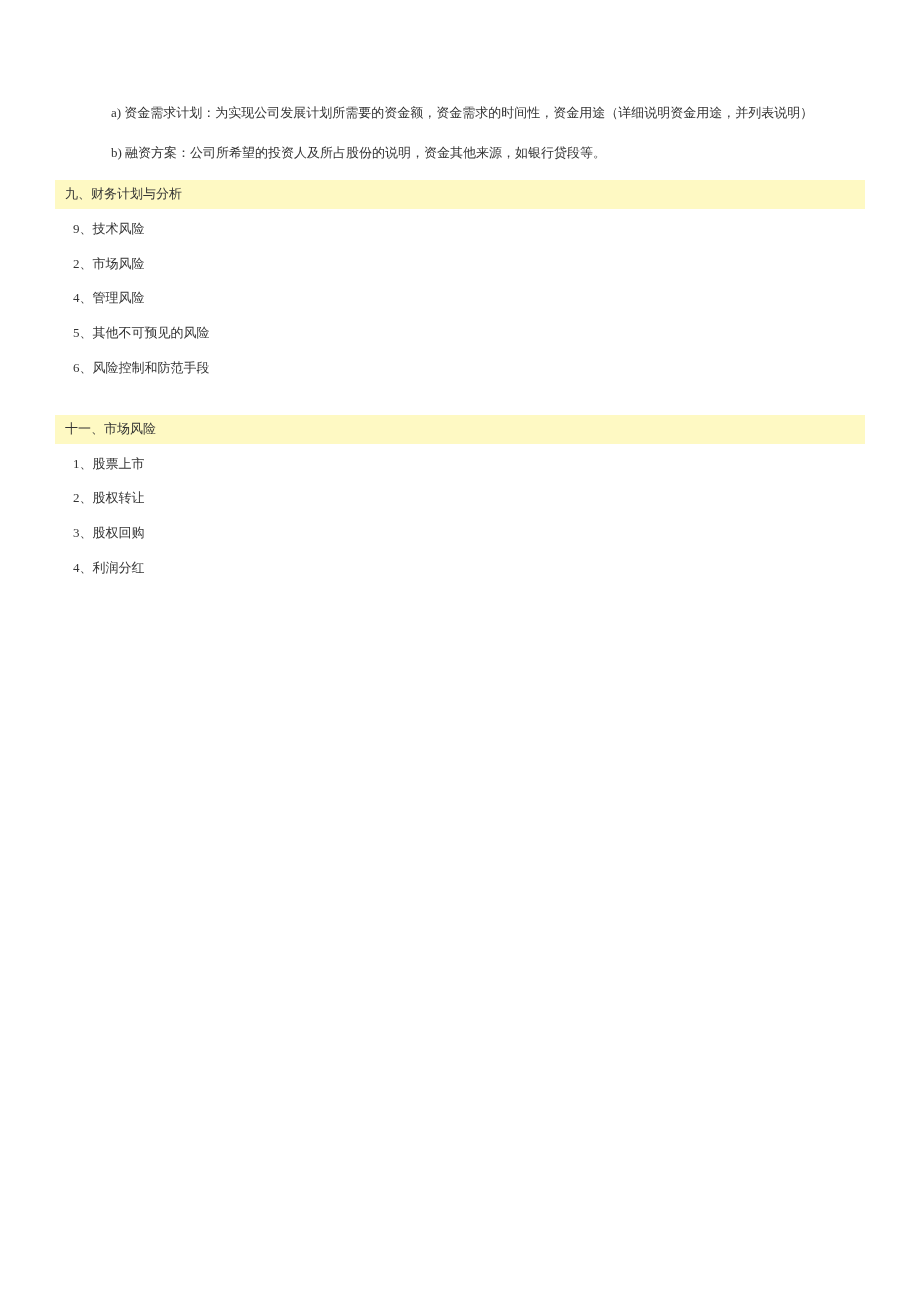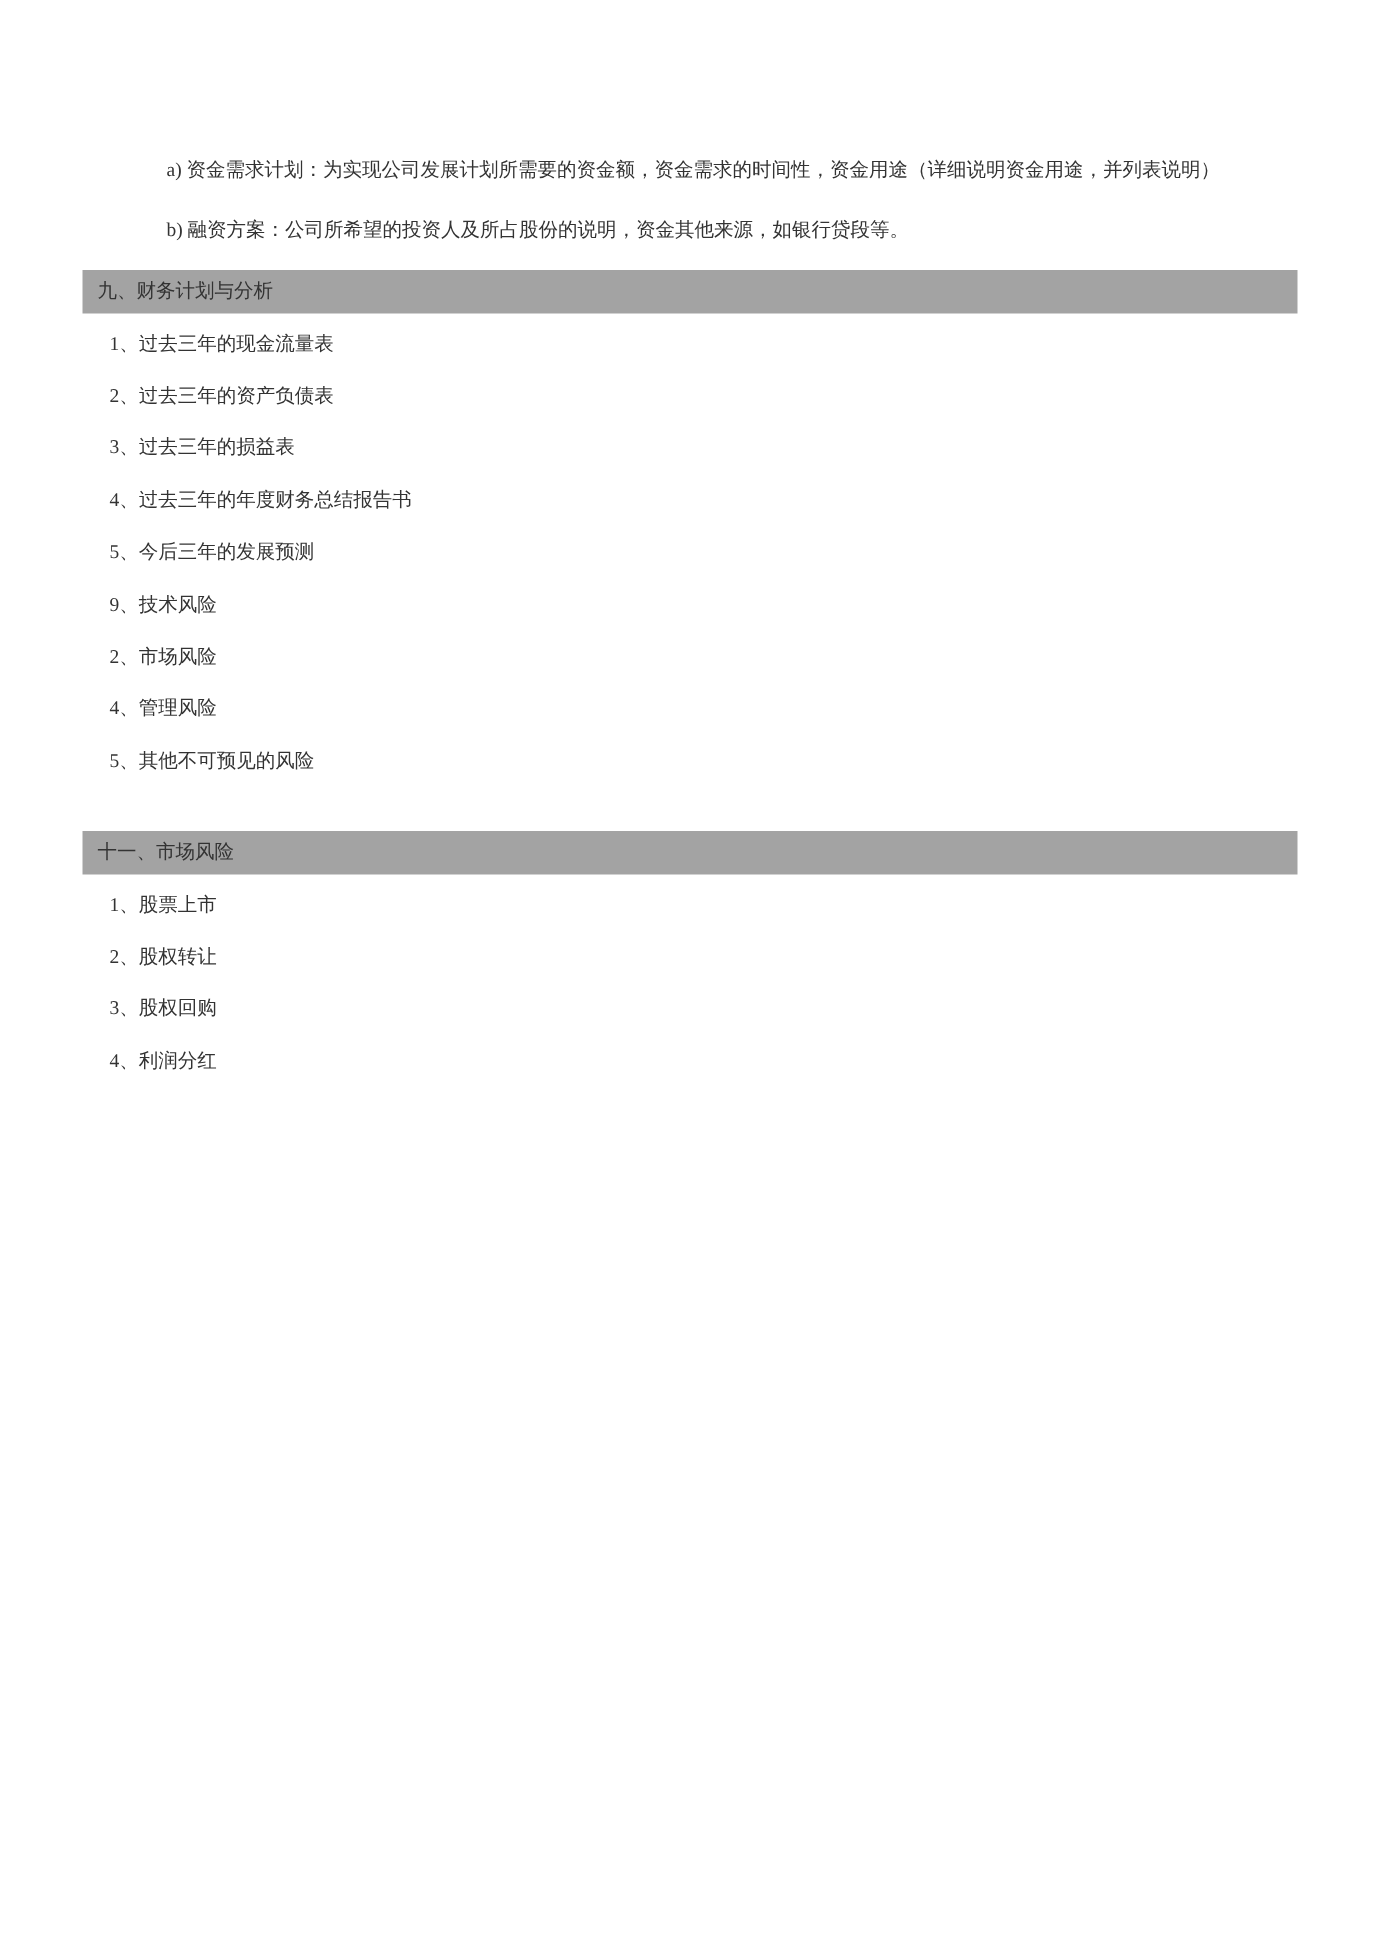--- a/index.html
+++ b/index.html
@@ -23,21 +23,21 @@
       margin-bottom: 14px;
       line-height: 2.0;
     }
     .intro-line-a {
       text-indent: 56px;
     }
     .intro-line-b {
       text-indent: 56px;
     }
     .section-header {
-      background-color: #a3a3a3;
+      background-color: #fef9c3;
       padding: 4px 10px;
       margin-top: 8px;
       margin-bottom: 10px;
       font-size: 13px;
     }
     .item-list {
       padding-left: 18px;
     }
     .item {
       margin-bottom: 14px;
@@ -48,33 +48,27 @@
   </style>
 </head>
 <body>
 
 <div class="content">
 
   <div class="intro-line intro-line-a">a) 资金需求计划：为实现公司发展计划所需要的资金额，资金需求的时间性，资金用途（详细说明资金用途，并列表说明）</div>
   <div class="intro-line intro-line-b">b) 融资方案：公司所希望的投资人及所占股份的说明，资金其他来源，如银行贷段等。</div>
 
   <div class="section-header">九、财务计划与分析</div>
-  <div class="item-list">
-    <div class="item">1、过去三年的现金流量表</div>
-    <div class="item">2、过去三年的资产负债表</div>
-    <div class="item">3、过去三年的损益表</div>
-    <div class="item">4、过去三年的年度财务总结报告书</div>
-    <div class="item">5、今后三年的发展预测</div>
-  </div>
 
   <div class="item-list">
     <div class="item">9、技术风险</div>
     <div class="item">2、市场风险</div>
     <div class="item">4、管理风险</div>
     <div class="item">5、其他不可预见的风险</div>
+    <div class="item">6、风险控制和防范手段</div>
   </div>
 
   <div class="spacer"></div>
 
   <div class="section-header">十一、市场风险</div>
   <div class="item-list">
     <div class="item">1、股票上市</div>
     <div class="item">2、股权转让</div>
     <div class="item">3、股权回购</div>
     <div class="item">4、利润分红</div>

